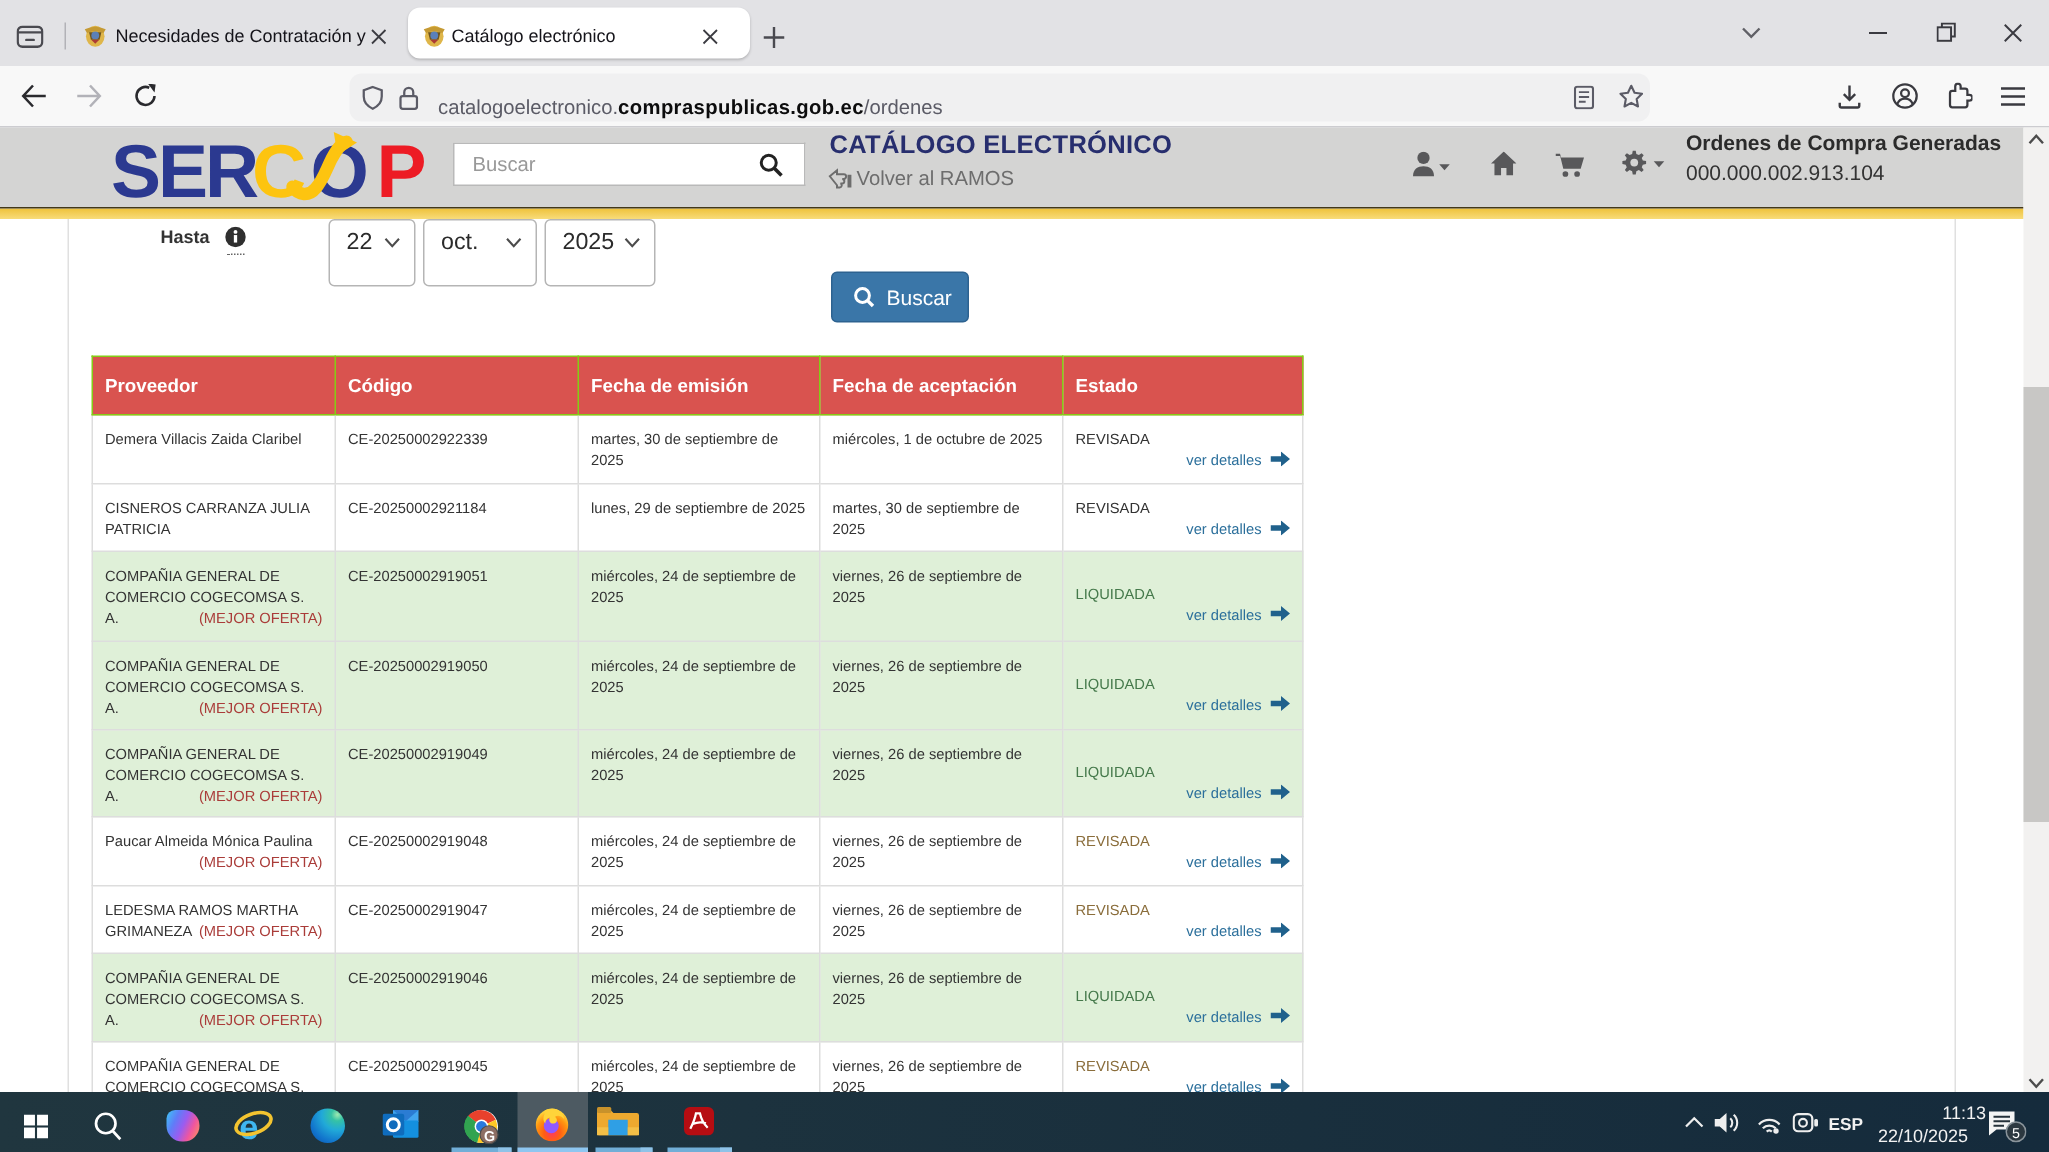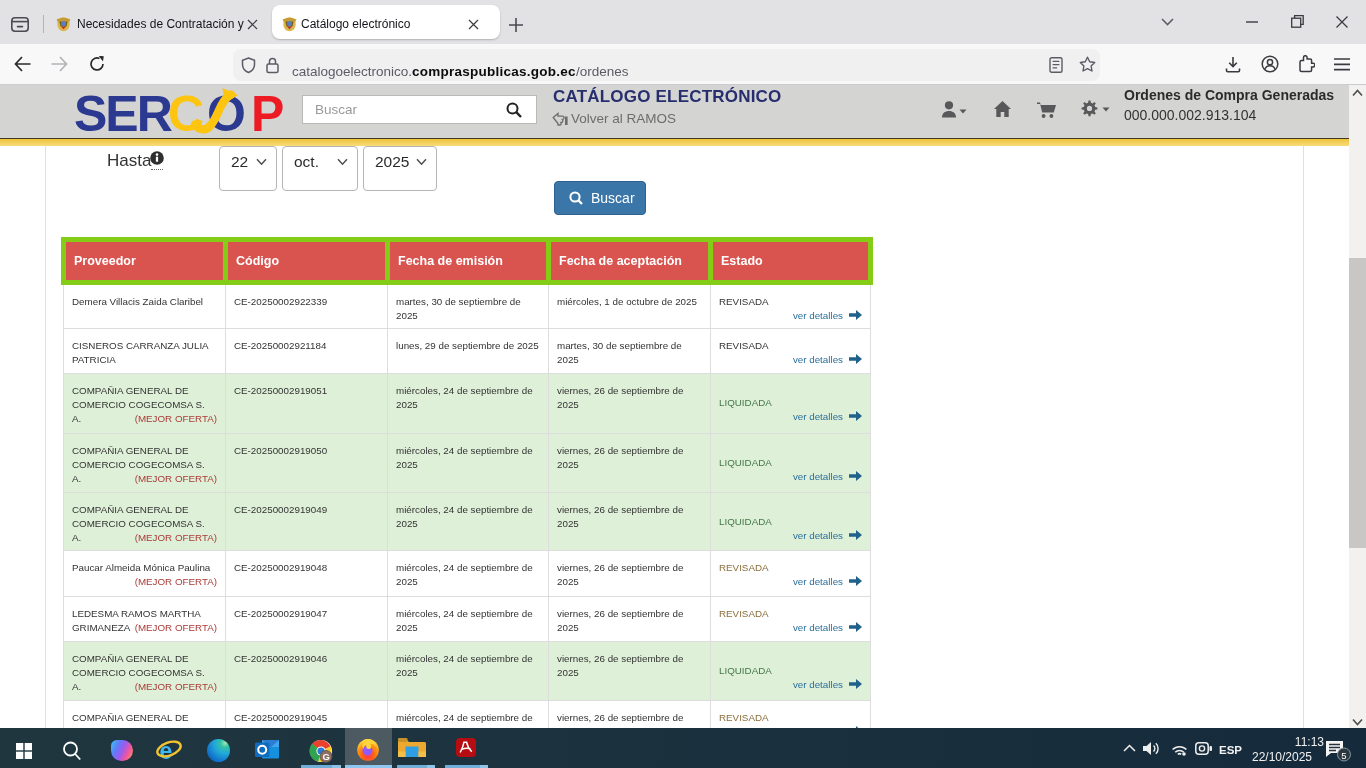--- a/index.html
+++ b/index.html
@@ -18,28 +18,28 @@
 #pageheader { left:0; top:85px; width:1349px; height:53px; background:#d4d4d3; }
 #yellowbar { left:0; top:138px; width:1349px; height:7.5px; background:linear-gradient(#eec23c,#f8dc7a); border-top:1.5px solid #42381a; }
 #searchbox { left:302px; top:95px; width:191px; height:29px; background:#fff; border:1px solid #b9b9b9; font-size:13.5px; color:#999; line-height:27px; padding-left:12px; }
 #searchbtn { left:492px; top:95px; width:45px; height:29px; background:#fff; border:1px solid #b9b9b9; border-left:none; }
 #ctitle { left:553px; top:87px; font-size:17px; font-weight:700; color:#272e6e; letter-spacing:.2px; }
 #volver { left:571px; top:111px; font-size:13.5px; color:#6d6d6d; }
 #ordenes1 { left:1124px; top:87px; font-size:14px; font-weight:700; color:#2b2b2b; }
 #ordenes2 { left:1124px; top:107px; font-size:14px; color:#333; }
 .pborder { width:1px; background:#e0e0e0; top:146px; height:582px; }
 
-#hasta { left:107px; top:151px; font-size:17px; font-weight:400; color:#333; }
+#hasta { left:107px; top:151px; font-size:12px; font-weight:700; color:#333; }
 .sel { top:146px; height:45px; background:#fff; border:1px solid #b5b5b5; border-radius:4px; font-size:15.5px; color:#2b2b2b; }
 .sel span { position:absolute; left:11px; top:0; line-height:29px; }
 .sel svg { position:absolute; right:9px; top:11px; }
 #buscarbtn { left:554px; top:181px; width:92px; height:34px; background:#3a76a8; border:1px solid #2d6290; border-radius:4px; color:#fff; font-size:14px; }
 
 #otable { position:absolute; left:61px; top:237px; width:807px; border-collapse:collapse; table-layout:fixed; font-size:9.8px; color:#333; }
-#otable th { background:#d9534f; color:#fff; font-size:12.5px; font-weight:700; text-align:left; padding:12px 8px; border:5px solid #84cc16; height:31px; vertical-align:middle; }
+#otable th { background:#d9534f; color:#fff; font-size:12.5px; font-weight:700; text-align:left; padding:12px 8px; border:1px solid #84cc16; height:31px; vertical-align:middle; }
 #otable td { border:1px solid #ddd; vertical-align:top; padding:9.5px 8px 0 8px; line-height:14.3px; background:#fff; }
 #otable tr.g td { background:#dff0d8; }
 .mo { color:#aa3c39; font-weight:400; white-space:nowrap; }
 .liq { color:#45794b;margin-top:12px; }
 .revb { color:#8a6d3b; }
 .revd { color:#333; }
 .vd { text-align:right; color:#2b6f9b; }
 .vd svg { vertical-align:-1.5px; margin-left:6px; }
 .fx { display:flex; justify-content:space-between; }
 

